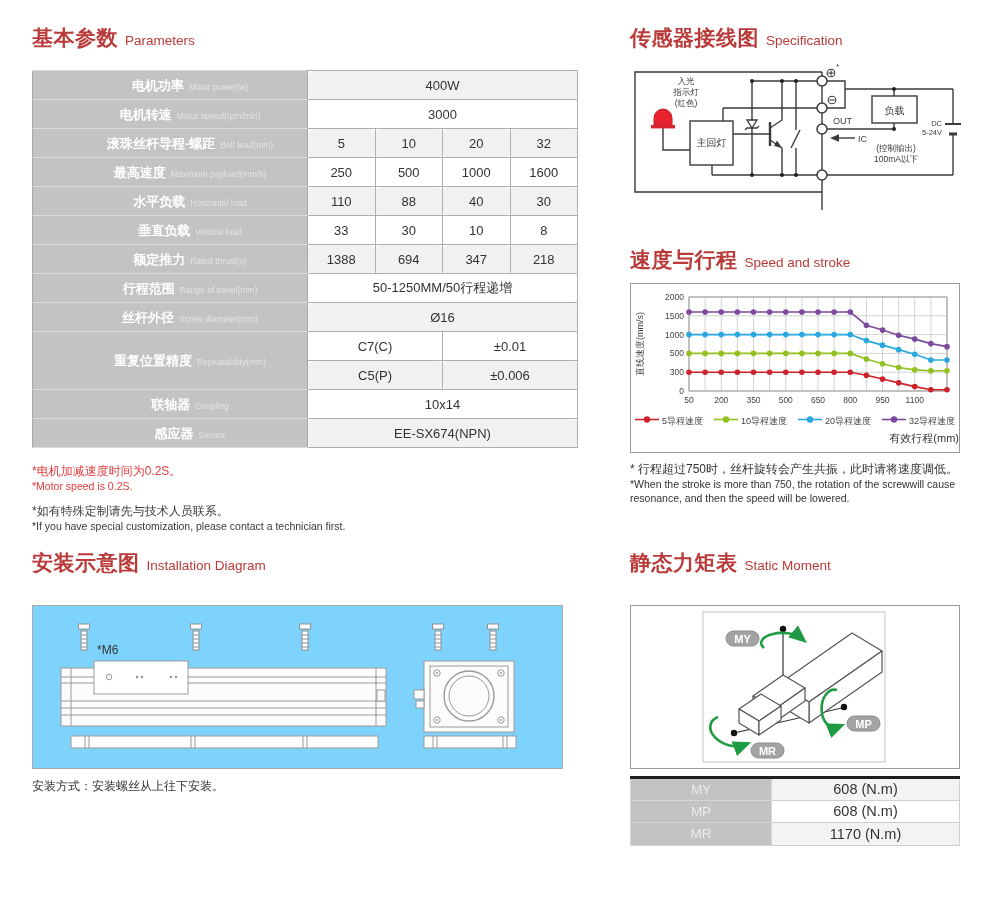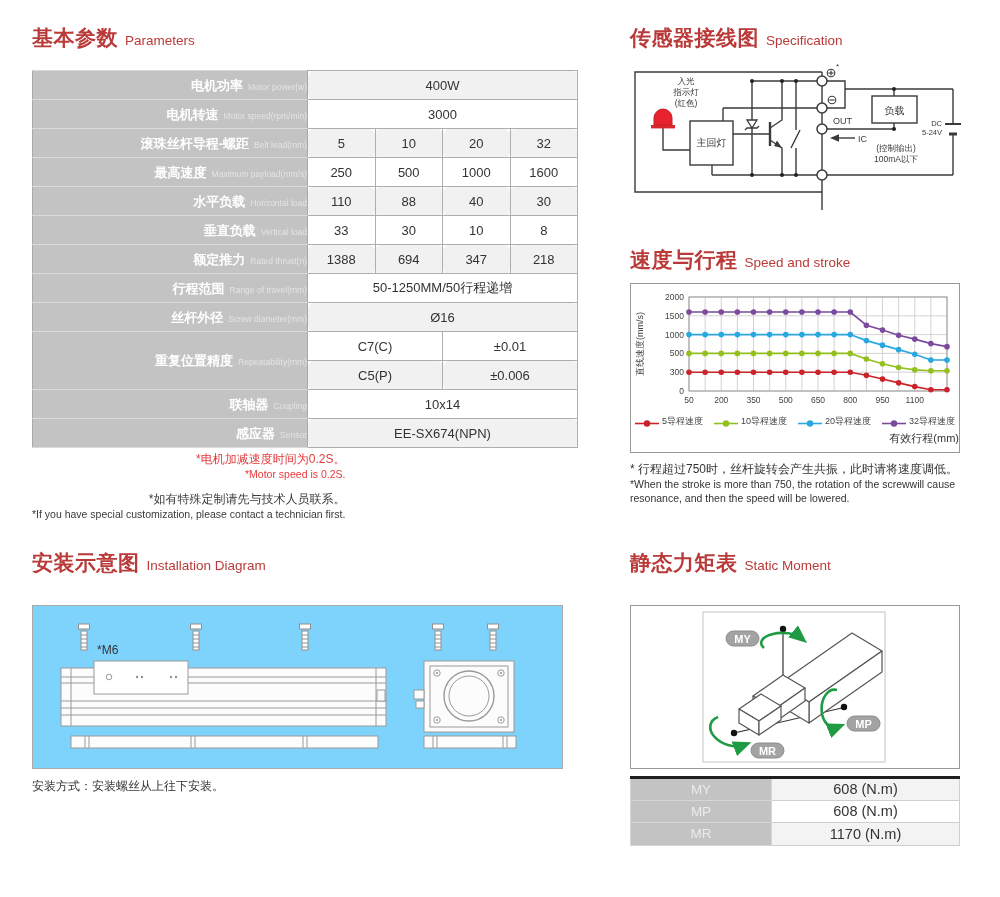--- a/index.html
+++ b/index.html
@@ -10,41 +10,41 @@
   }
   .page{position:absolute;inset:0;}
   
   .sec-title{position:absolute;white-space:nowrap;}
   .tcn{font-size:21px;font-weight:bold;color:#b93a38;letter-spacing:0.5px;}
   .ten{font-size:13.5px;color:#b93a38;margin-left:7px;}
   
   .params-table{position:absolute;left:32px;top:70px;border-collapse:collapse;table-layout:fixed;
     border:1px solid #a8a8a8;}
   .params-table tr{height:29px;}
-  .plabel{background:#c3c3c3;text-align:right;padding:0 0 0 40px;
+  .plabel{background:#c3c3c3;text-align:center;padding:0 0 0 40px;
     border-top:1px solid #d9d9d9;border-bottom:1px solid #d9d9d9;border-right:1px solid #a8a8a8;}
   .lcn{color:#ffffff;font-weight:bold;font-size:13px;}
   .len{color:#e4e4e4;font-size:8.5px;margin-left:5px;}
   .pval{border:1px solid #aeaeae;text-align:center;font-size:13px;color:#333;background:#ffffff;}
   .pval.shade{background:#f1f1f1;border-radius:6px;}
   
-  .pnotes{position:absolute;left:32px;top:452px;text-align:right;}
+  .pnotes{position:absolute;left:32px;top:464px;}
   .note{margin:0;line-height:1.32;}
   .note.red{color:#e23a3c;}
   .note.dark{color:#3a3a3a;}
   .cnl{font-size:12px;}
   .enl{font-size:10.5px;}
   .gap{margin-top:10px;}
   .cnotes{position:absolute;left:630px;top:462px;width:360px;}
   .cnotes .note{color:#333;}
   
   .chart-box{position:absolute;left:630px;top:283px;width:330px;height:170px;
     border:1px solid #999;box-sizing:border-box;background:#fff;padding-top:5px;}
   .chart-legend{display:flex;justify-content:center;align-items:center;gap:11px;height:15px;margin-top:1px;}
-  .legend-item{display:inline-flex;align-items:flex-end;gap:3px;font-size:9px;color:#444;}
+  .legend-item{display:inline-flex;align-items:flex-start;gap:3px;font-size:9px;color:#444;}
   .chart-xtitle{text-align:right;font-size:11px;color:#333;margin-top:2px;}
   
   .wiring-svg{position:absolute;left:630px;top:62px;}
   
   .install-box{position:absolute;left:32px;top:605px;width:531px;height:164px;
     border:1px solid #aaa;box-sizing:border-box;background:#7dd3fc;}
   .install-caption{position:absolute;left:32px;top:778px;font-size:12px;color:#333;margin:0;}
   
   .moment-box{position:absolute;left:630px;top:605px;width:330px;height:164px;
     border:1px solid #999;box-sizing:border-box;background:#fff;}

